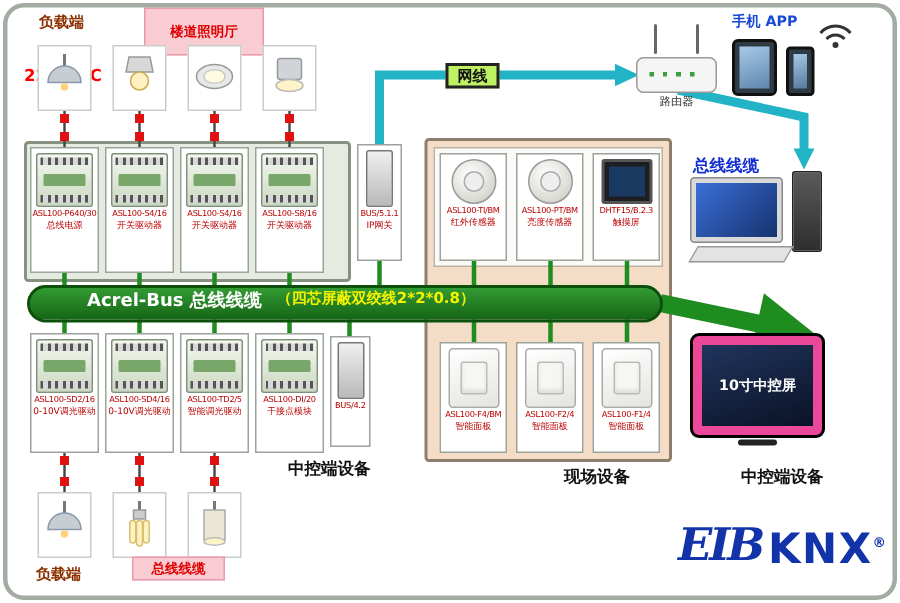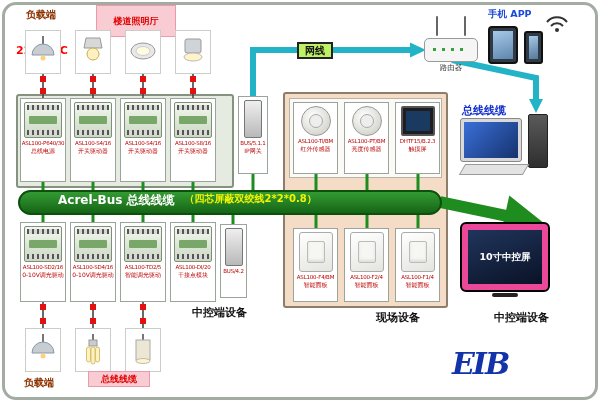--- a/index.html
+++ b/index.html
@@ -403,15 +403,16 @@
       <line x1="15" y1="2" x2="15" y2="8" stroke="#777" stroke-width="2"></line>
       <rect x="8" y="8" width="14" height="20" fill="#ece6d4" stroke="#aaa"></rect>
       <ellipse cx="15" cy="29" rx="7" ry="2.5" fill="#fff3c8" stroke="#bbb"></ellipse>
     </svg>
   </div>
 
   <div class="abs load-label" style="left:24px;top:376px;">负载端</div>
   <div class="pink-box" style="left:88px;top:371px;width:62px;height:16px;">总线线缆</div>
 
   <div class="eib">EIB</div>
+  <div class="knx"><span>KNX</span><sup>®</sup></div>
 
   <div class="frame"></div>
 </div>
 
 </body></html>

